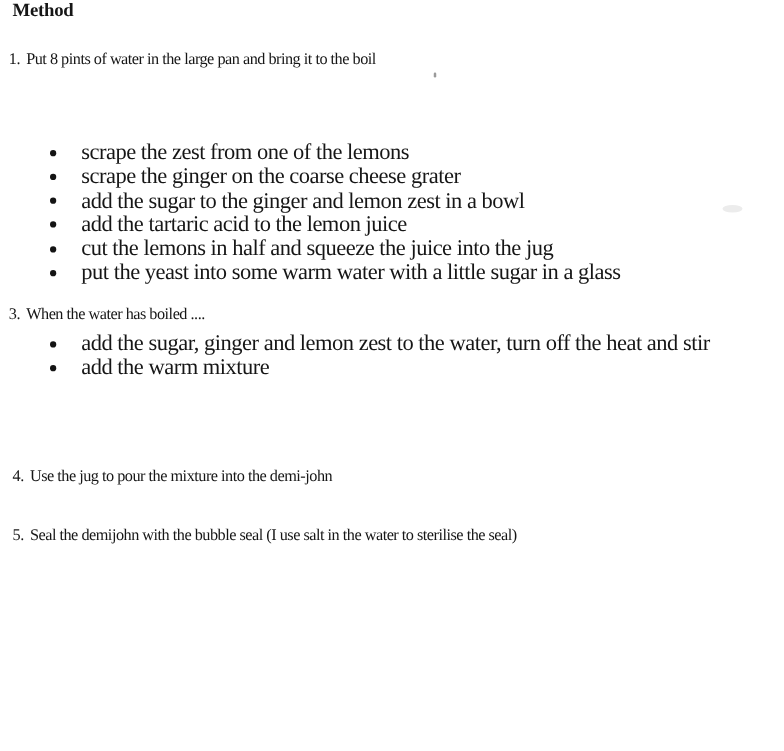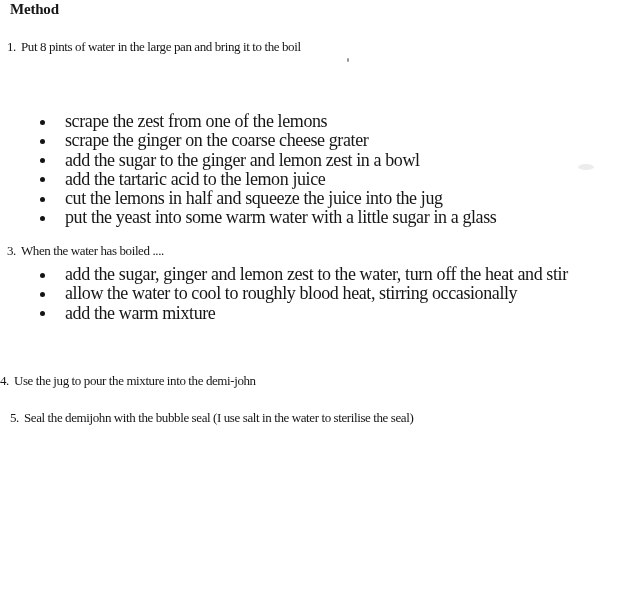--- a/index.html
+++ b/index.html
@@ -58,22 +58,22 @@
     top: 7.5px;
     width: 5px;
     height: 5px;
     border-radius: 50%;
     background: #141414;
   }
   
   #step-1 { left: 7px;  top: 39px; }
   #step-2 { left: 7px;  top: 77px; }
   #step-3 { left: 7px;  top: 243px; }
-  #step-4 { left: 0; top: 373px; }
-  #step-5 { left: 10px; top: 410px; }
+  #step-4 { left: 10px; top: 373px; }
+  #step-5 { left: 10px; top: 420px; }
   #bullets-step-2 { top: 112px; }
   #bullets-step-3 { top: 265px; }
   
   .speck-small {
     position: absolute;
     left: 347px;
     top: 58px;
     width: 2px;
     height: 4px;
     background: #9a9a9a;
@@ -105,21 +105,20 @@
     <li class="bullet"><span>add the sugar to the ginger and lemon zest in a bowl</span></li>
     <li class="bullet"><span>add the tartaric acid to the lemon juice</span></li>
     <li class="bullet"><span>cut the lemons in half and squeeze the juice into the jug</span></li>
     <li class="bullet"><span>put the yeast into some warm water with a little sugar in a glass</span></li>
   </ul>
 
   <div class="step" id="step-3"><span class="num">3.</span><span class="bold">When the water</span><span class="txt"> has boiled ....</span></div>
 
   <ul class="bullets" id="bullets-step-3">
     <li class="bullet"><span>add the sugar, ginger and lemon zest to the water, turn off the heat and stir</span></li>
-    <li class="bullet"><span>allow the water to cool to roughly blood heat, stirring occasionally</span></li>
     <li class="bullet"><span>add the warm mixture</span></li>
   </ul>
 
   <div class="step" id="step-4"><span class="num">4.</span><span class="txt">Use the jug to pour the mixture into the demi-john</span></div>
 
   <div class="step" id="step-5"><span class="num">5.</span><span class="txt">Seal the demijohn with the bubble seal (I use salt in the water to sterilise the seal)</span></div>
 
   <div class="speck-small"></div>
   <div class="speck-faint"></div>
 

